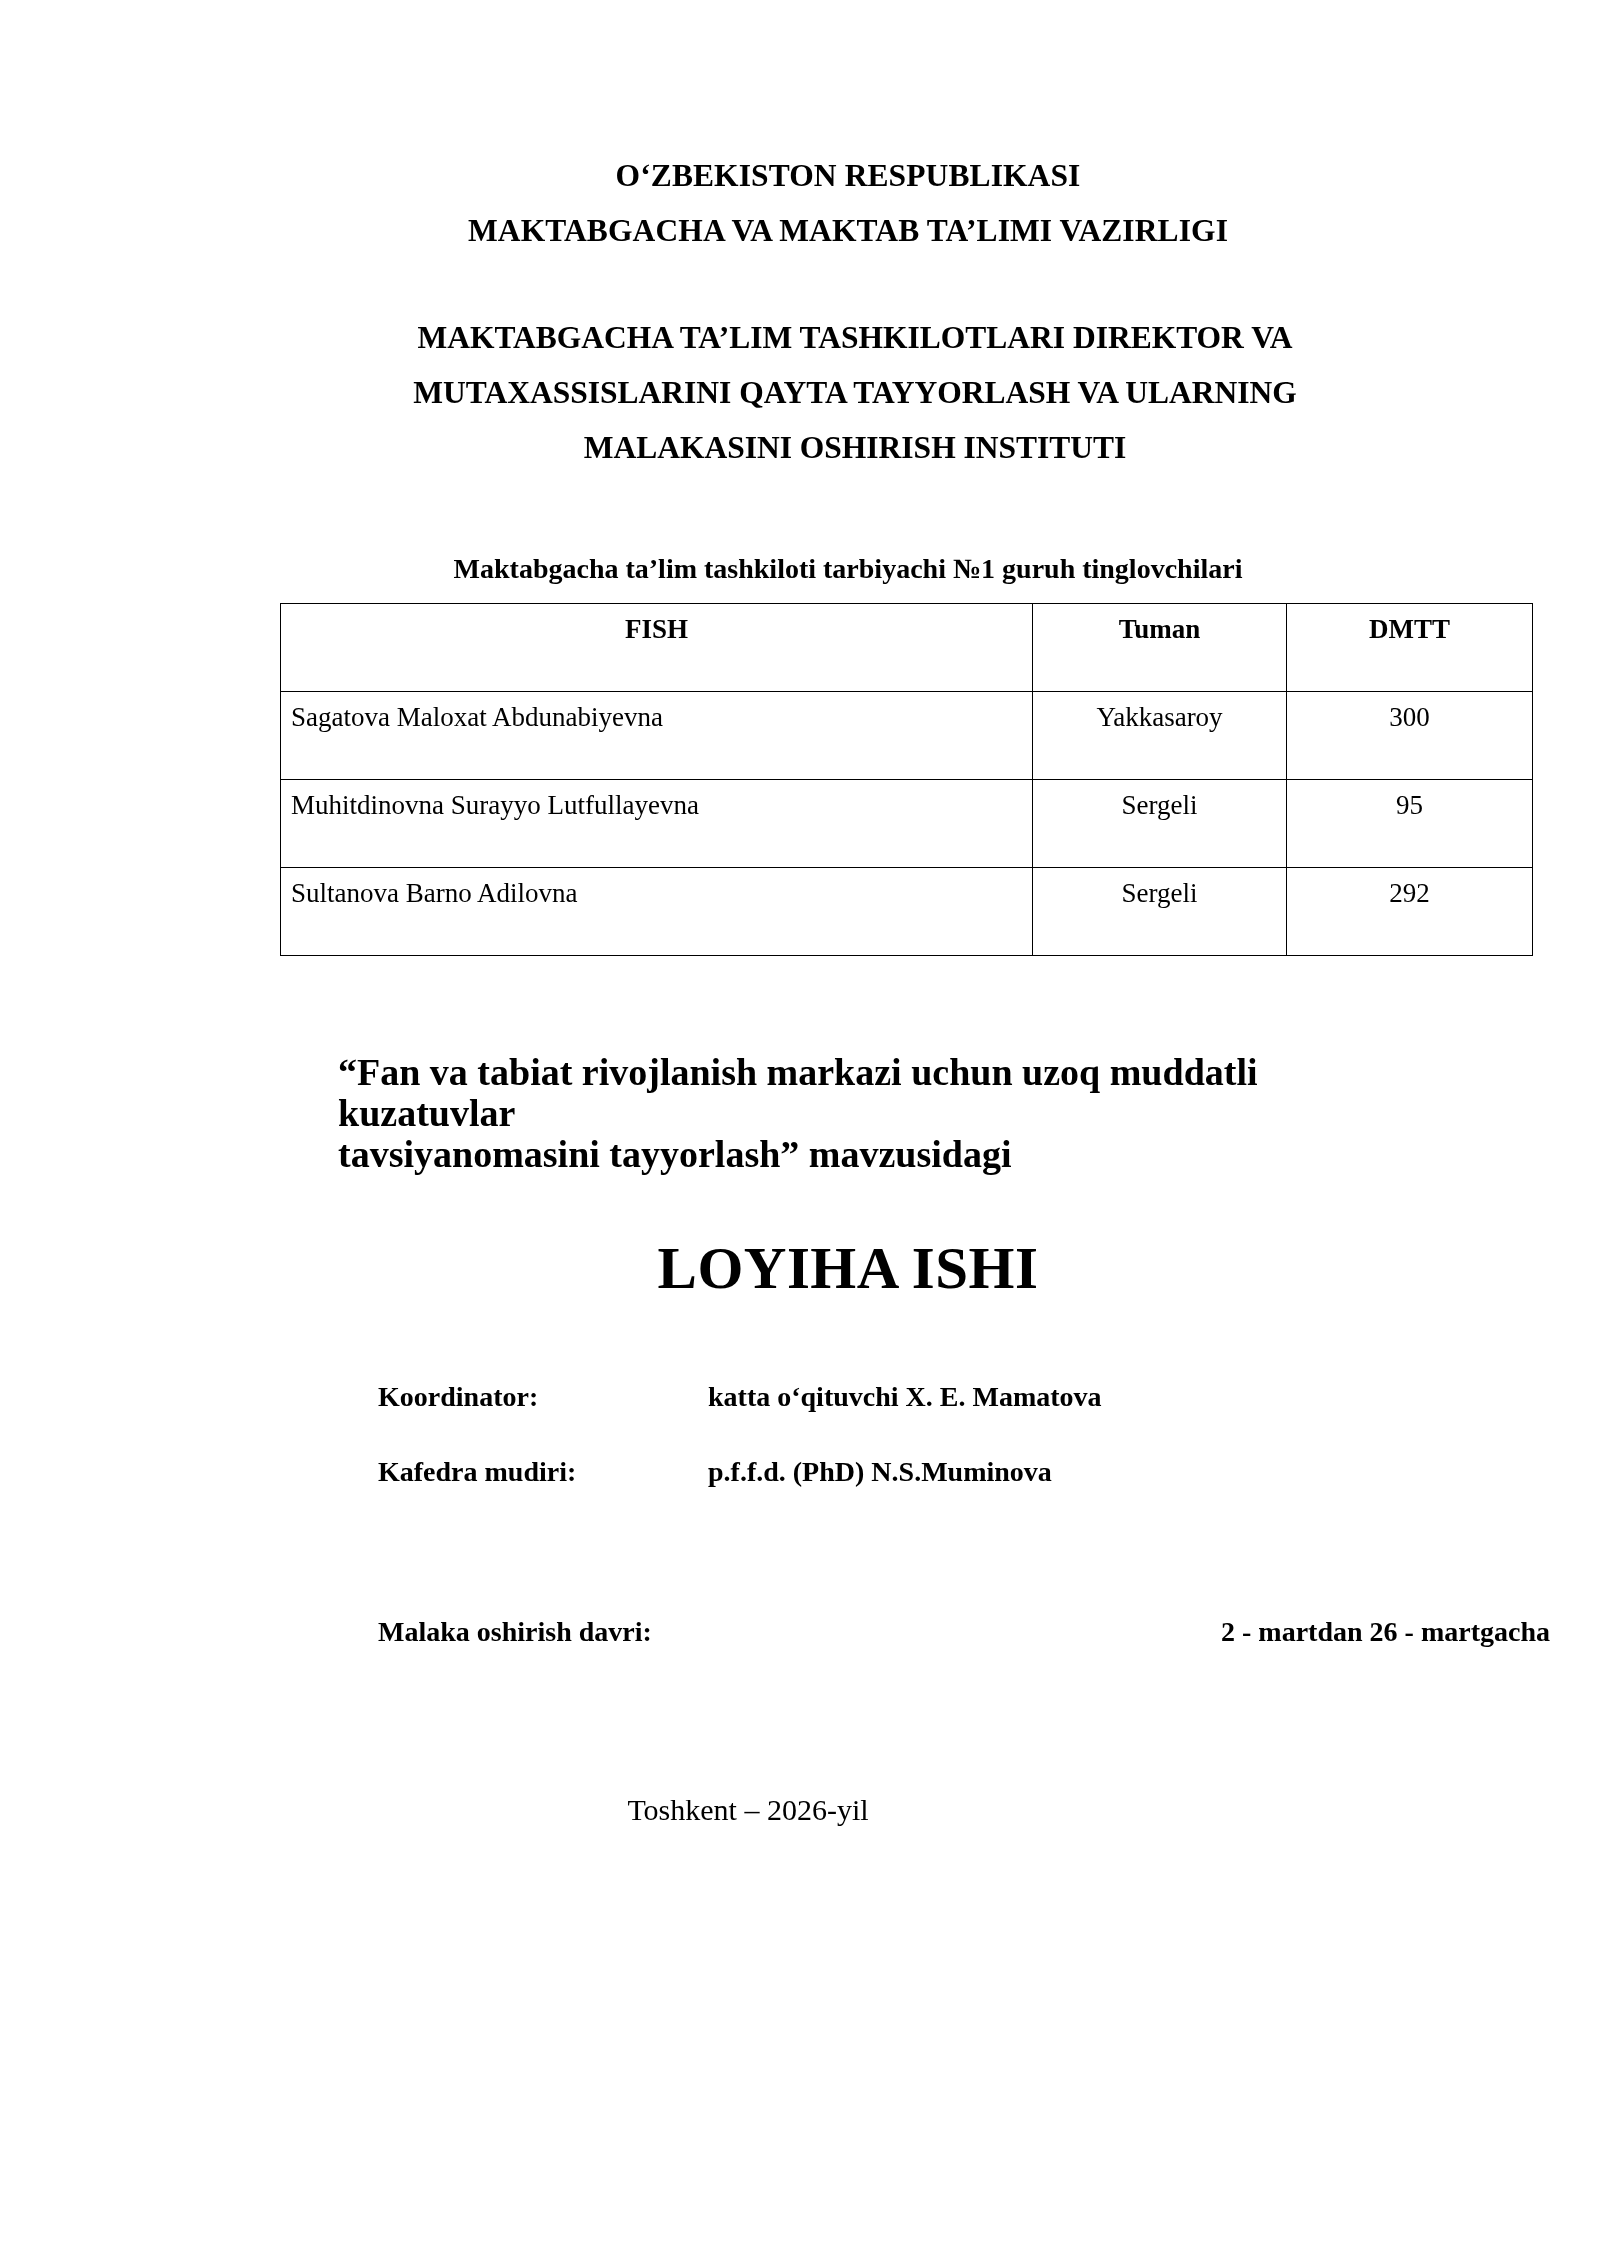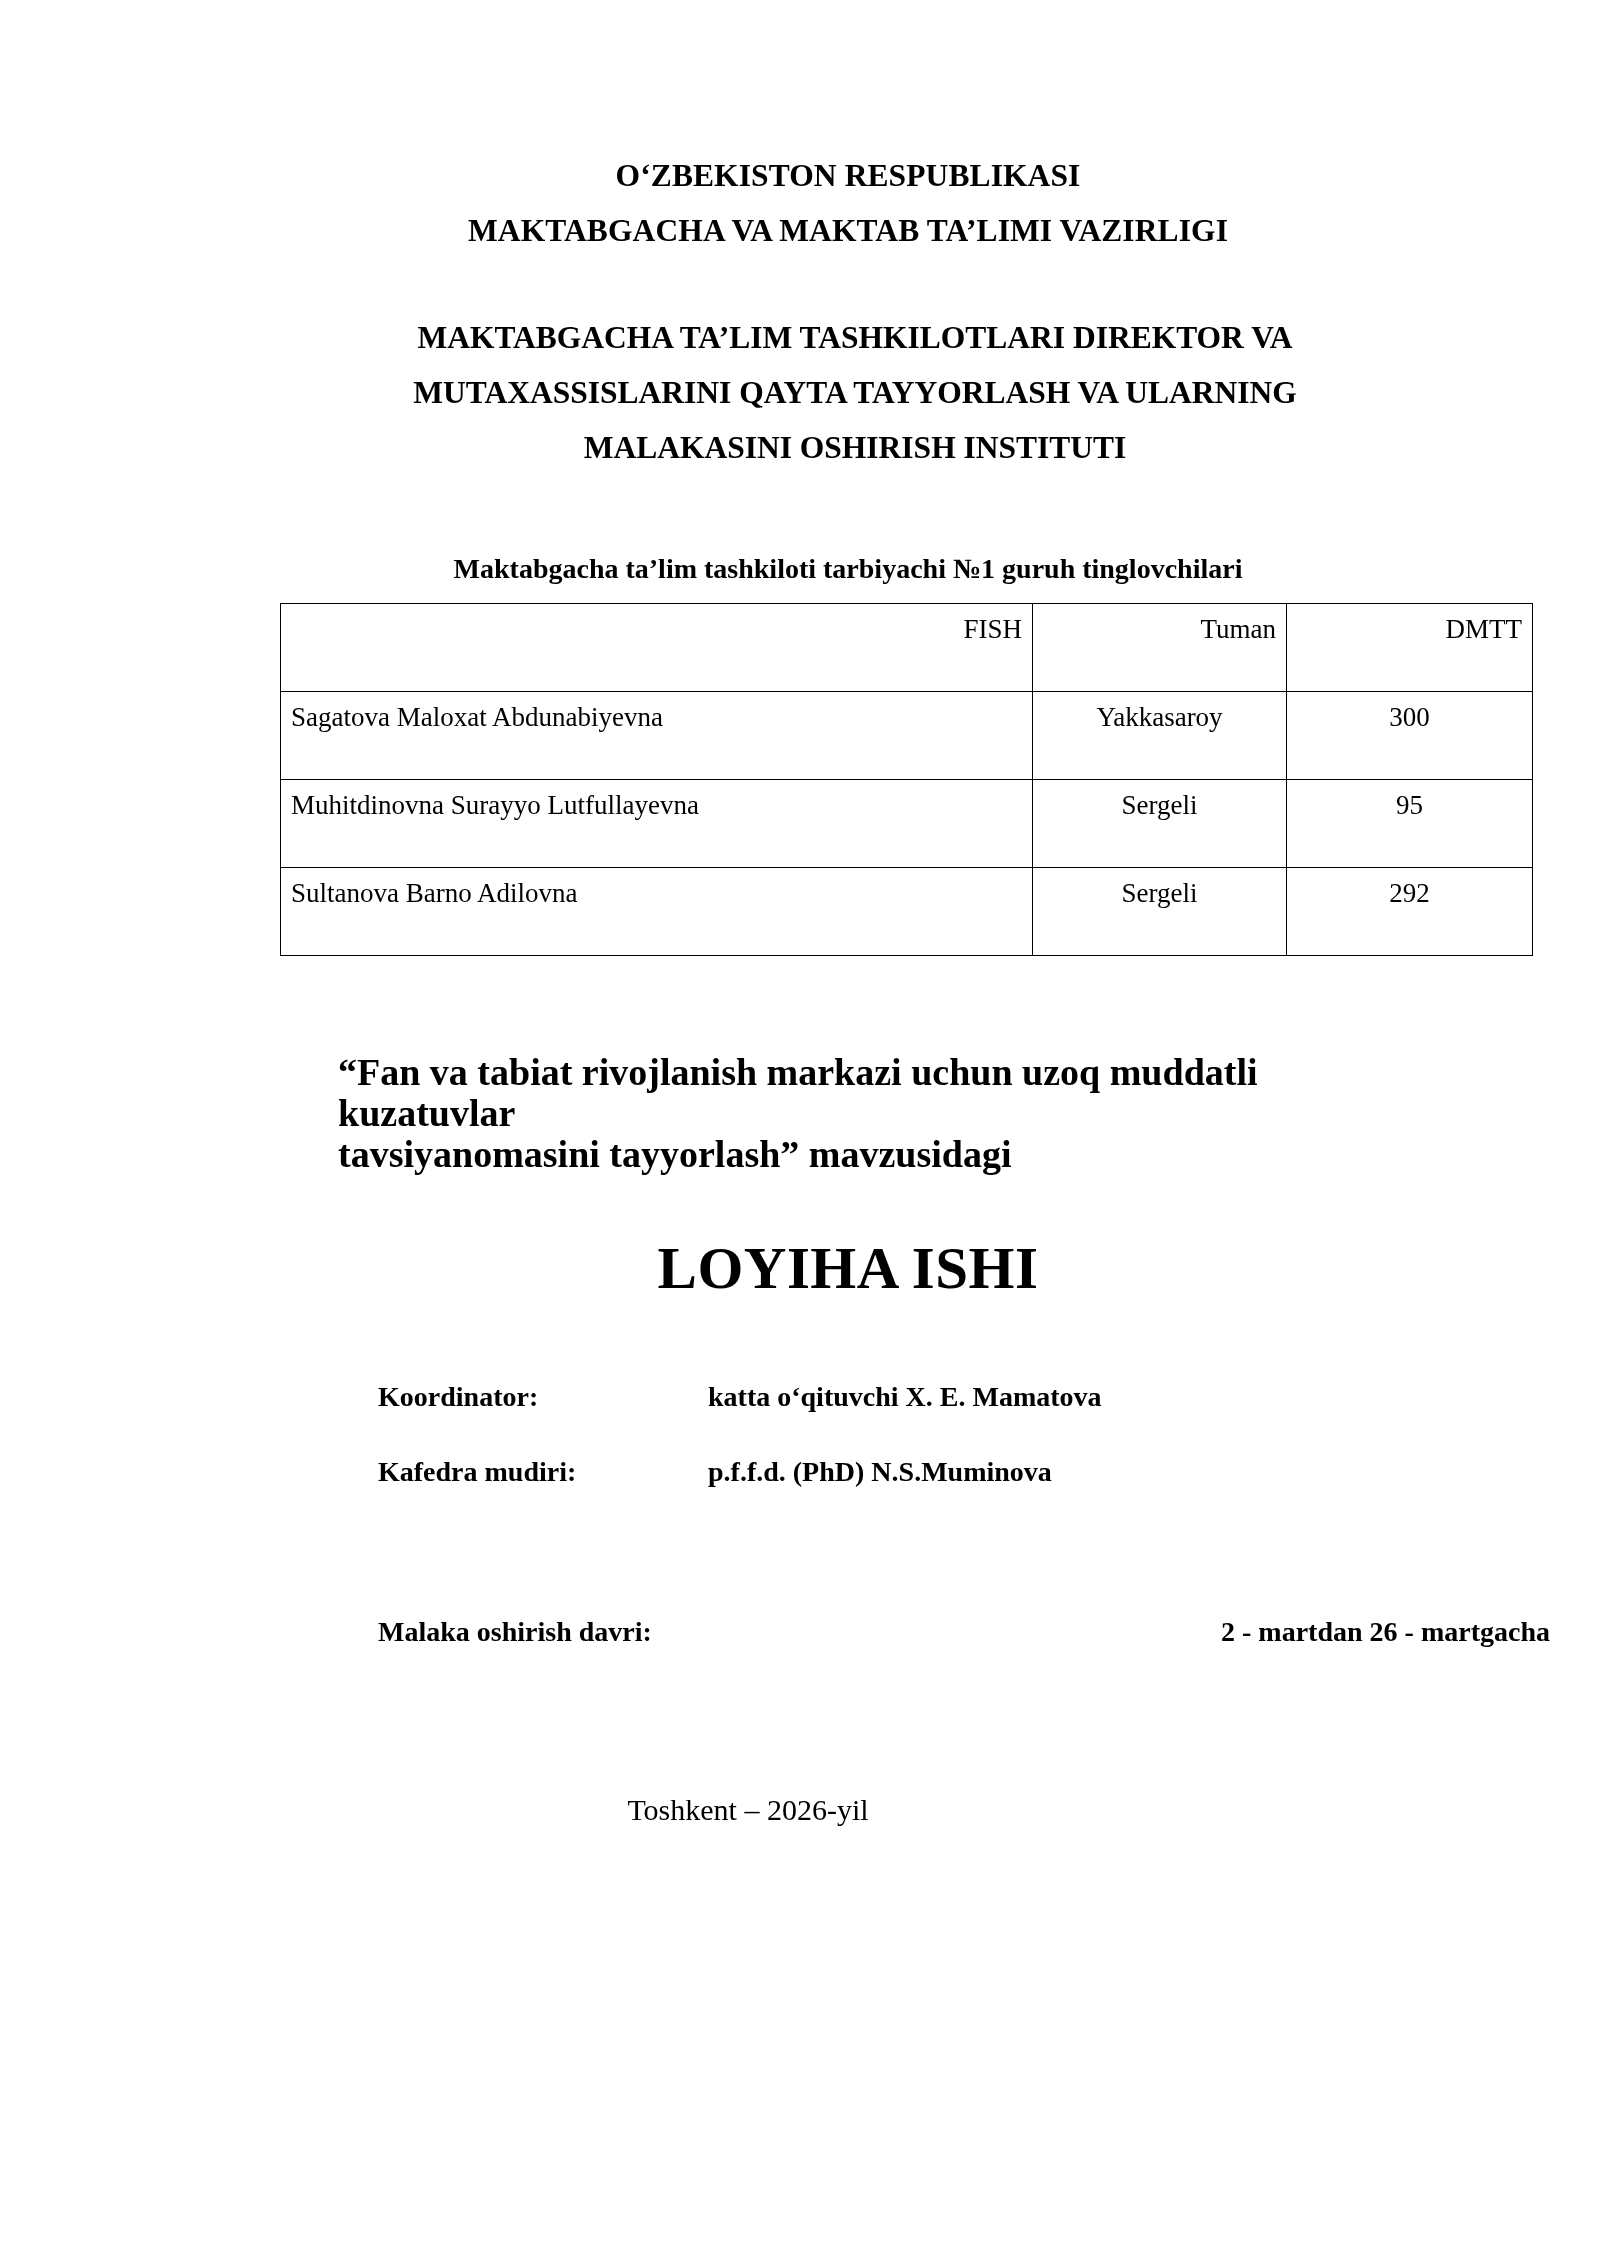--- a/index.html
+++ b/index.html
@@ -76,22 +76,22 @@
   }
   table.roster td, table.roster th {
     border: 1.6px solid #000000;
     vertical-align: top;
     padding: 9px 10px 46px 10px;
     font-size: 27px;
     line-height: 32px;
     font-weight: normal;
   }
   table.roster th {
-    font-weight: normal;
-    text-align: right;
+    font-weight: bold;
+    text-align: center;
   }
   .col-fish   { width: 752px; }
   .col-tuman  { width: 254px; }
   .col-dmtt   { width: 246px; }
 
   td.cell-fish  { text-align: left; padding-left: 14px; }
   td.cell-tuman { text-align: center; }
   td.cell-dmtt  { text-align: center; }
 
   

